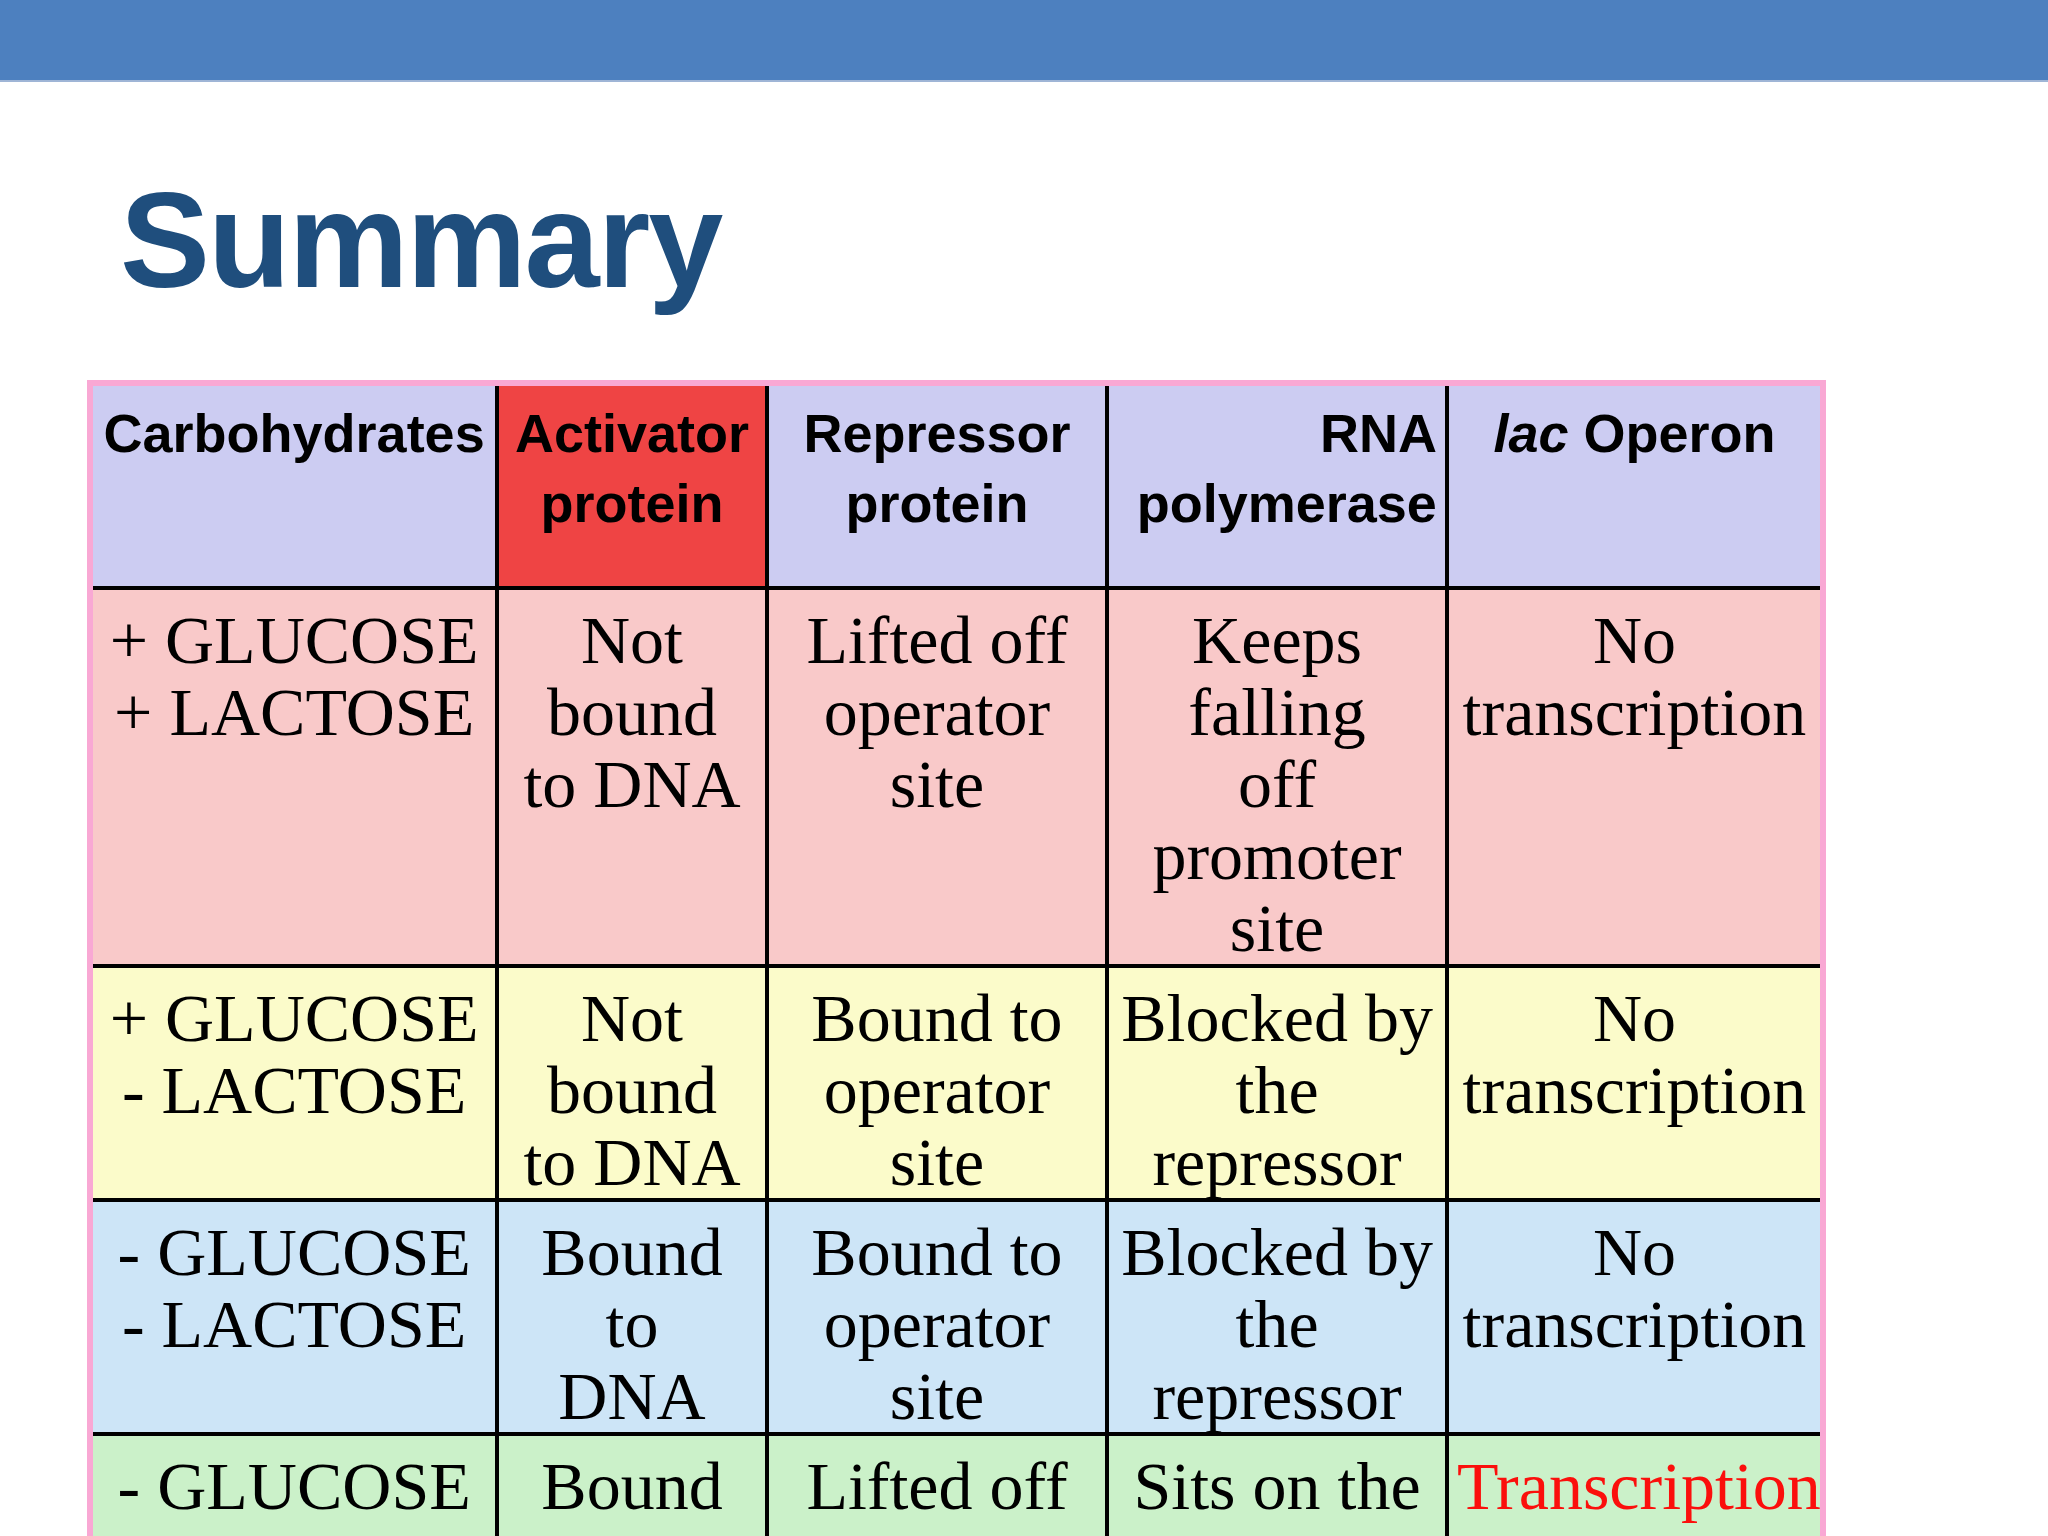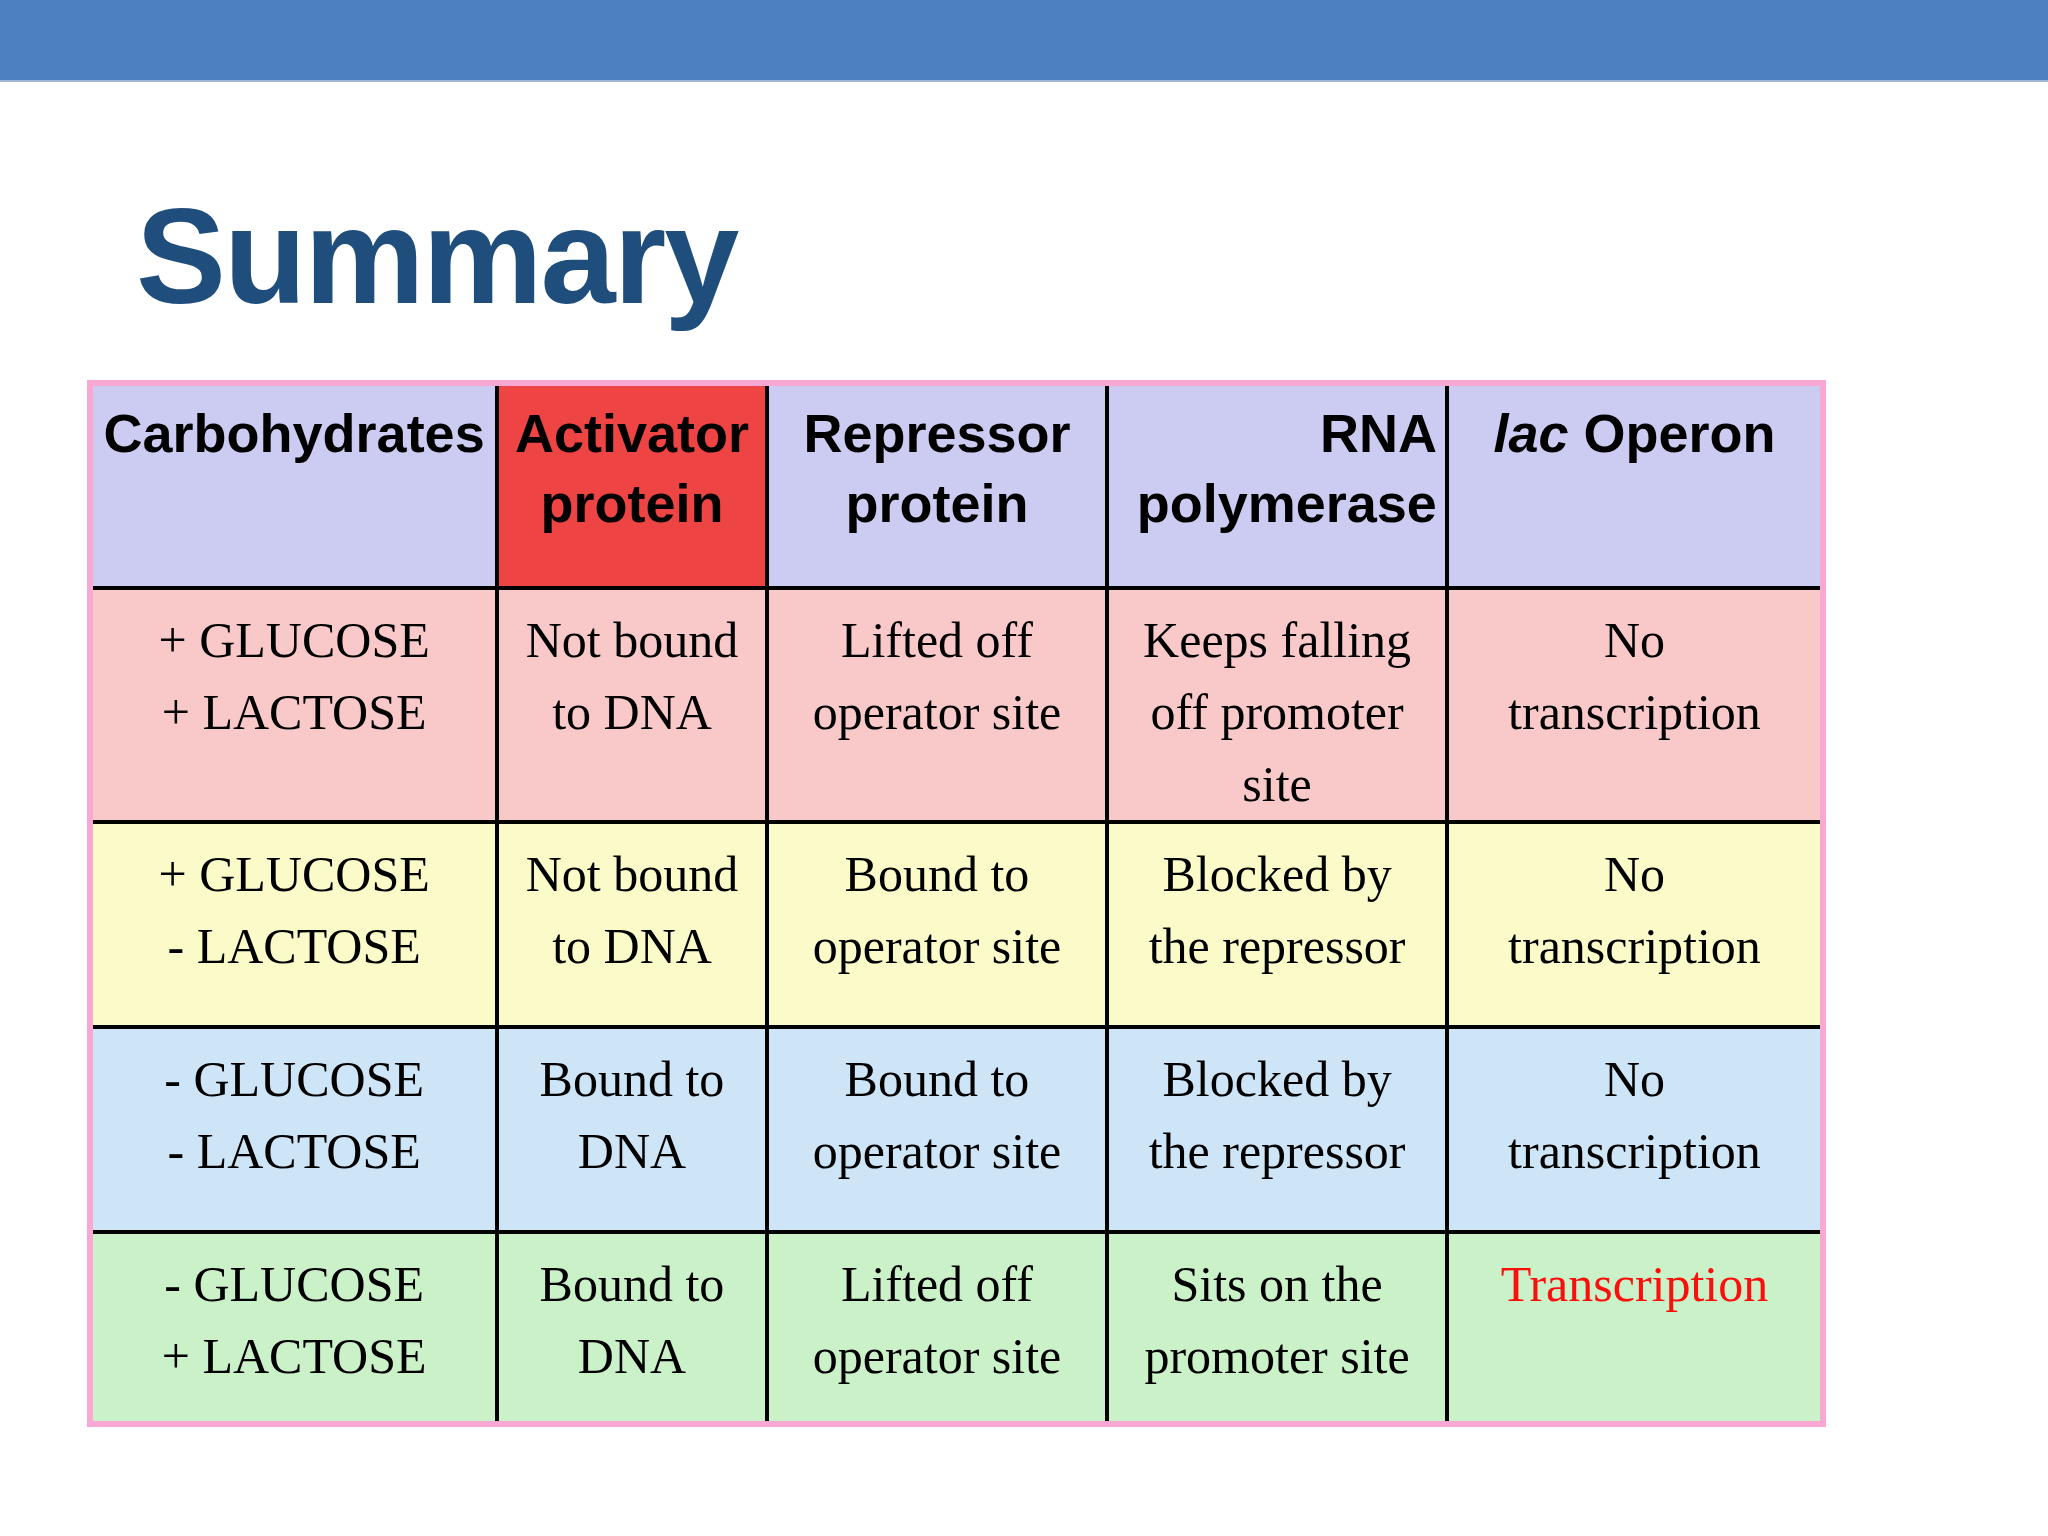--- a/index.html
+++ b/index.html
@@ -19,21 +19,21 @@
     top: 0;
     left: 0;
     width: 2048px;
     height: 80px;
     border-bottom: 2px solid #9FB5D6;
   }
   .title {
     position: absolute;
     left: 120px;
     top: 170px;
-    margin: 16px;
+    margin: 0;
     font-size: 135px;
     font-weight: bold;
     letter-spacing: -2px;
     line-height: 1.05;
   }
   table.summary-table {
     position: absolute;
     left: 87px;
     top: 380px;
     width: 1739px;
@@ -64,21 +64,21 @@
     font-size: 54px;
     font-weight: bold;
     line-height: 70px;
     color: #000;
   }
   table.summary-table th i {
     font-style: italic;
   }
   table.summary-table td {
     font-family: "Liberation Serif", serif;
-    font-size: 50px;
+    font-size: 68px;
     line-height: 72px;
     color: #000;
     padding-top: 14px;
   }
   table.summary-table td.bold {
     font-weight: normal;
   }
 </style>
 </head>
 <body>

